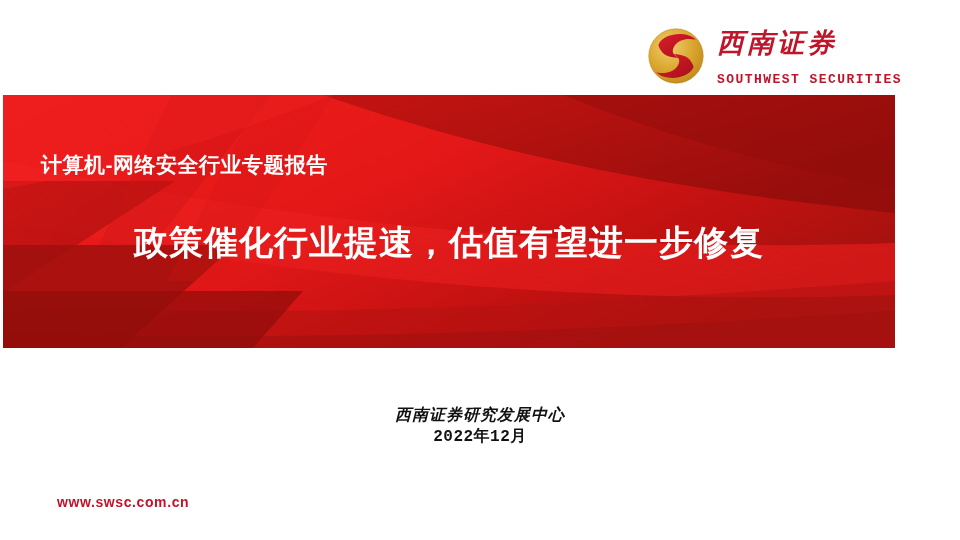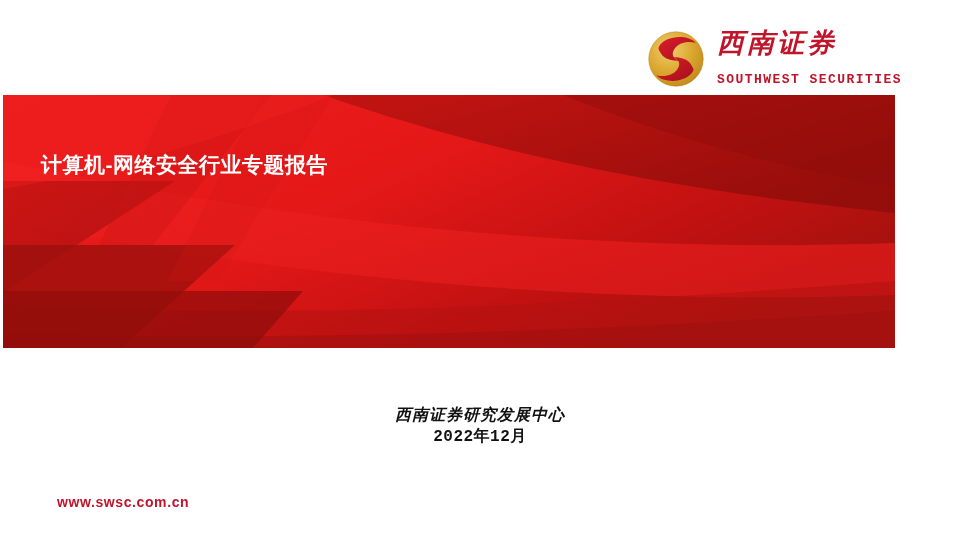--- a/index.html
+++ b/index.html
@@ -28,21 +28,21 @@
     top: 0;
     width: 960px;
     height: 95px;
     background: #ffffff;
   }
   .logo-lockup {
     position: absolute;
     right: 58px;
     top: 27px;
     display: flex;
-    align-items: flex-end;
+    align-items: flex-start;
     gap: 12px;
   }
   .logo-mark {
     width: 58px;
     height: 58px;
     flex: 0 0 58px;
   }
   .logo-text-block {
     display: flex;
     flex-direction: column;
@@ -227,20 +227,21 @@
       <path d="M0 86 L172 86 L0 198 Z" fill="url(#leftFacet)" opacity="0.85"></path>
       <path d="M0 150 L232 150 L118 253 L0 253 Z" fill="#9C100D" opacity="0.8"></path>
       <path d="M0 196 L300 196 L250 253 L0 253 Z" fill="#8E0D0A" opacity="0.7"></path>
       <path d="M168 0 L268 0 L150 150 L96 150 Z" fill="#C81513" opacity="0.35"></path>
       <path d="M258 0 L330 0 L214 186 L164 186 Z" fill="#D11715" opacity="0.25"></path>
 
       <path d="M0 0 L330 0 C210 48, 96 78, 0 94 Z" fill="#F42222" opacity="0.35"></path>
     </svg>
 
     <div class="banner-subtitle">计算机-网络安全行业专题报告</div>
+    <div class="banner-title">政策催化行业提速，估值有望进一步修复</div>
   </div>
 
   <div class="credits">
     <div>西南证券研究发展中心</div>
     <div class="credit-date">2022年12月</div>
   </div>
 
   <div class="site-url">www.swsc.com.cn</div>
 
 </div>

